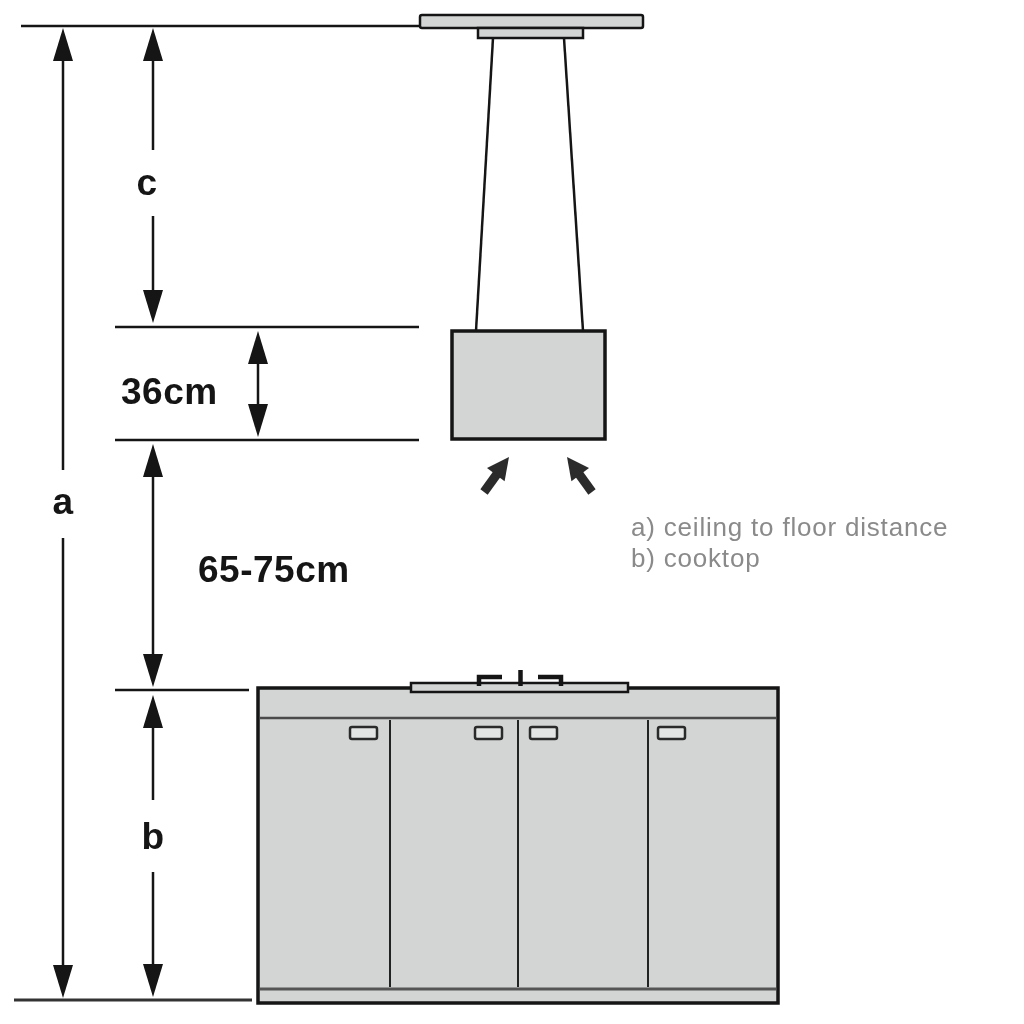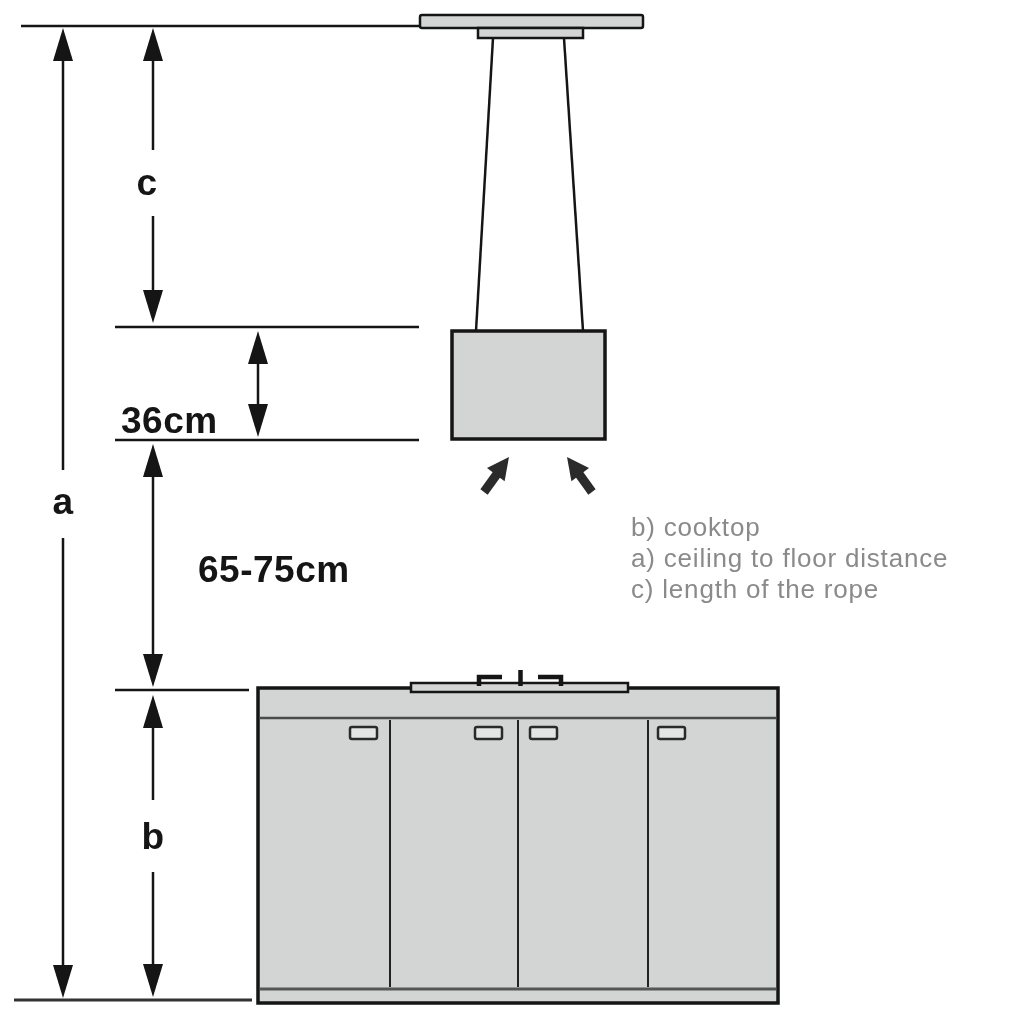--- a/index.html
+++ b/index.html
@@ -139,22 +139,21 @@
         <path class="grate-stroke" d="M 479 686 V 677 H 502"></path>
         <path class="grate-stroke" d="M 561 686 V 677 H 538"></path>
         <line class="grate-stroke" x1="520.5" y1="670" x2="520.5" y2="686"></line>
       </g>
     </g>
   </svg>
 
   <div class="lbl centered" style="left:41px; top:483px;">a</div>
   <div class="lbl centered" style="left:131px; top:818px;">b</div>
   <div class="lbl centered" style="left:125px; top:164px;">c</div>
-  <div class="lbl" style="left:121px; top:373px;margin-top:29px;">36cm</div>
+  <div class="lbl" style="left:121px; top:373px;">36cm</div>
   <div class="lbl" style="left:164px; top:551px;margin-left:34px;">65-75cm</div>
 
   <div class="legend">
+    <div>a) ceiling to floor distance</div>
     <div>b) cooktop</div>
-    <div>a) ceiling to floor distance</div>
-    <div>c) length of the rope</div>
   </div>
 
 </div>
 
 </body></html>

